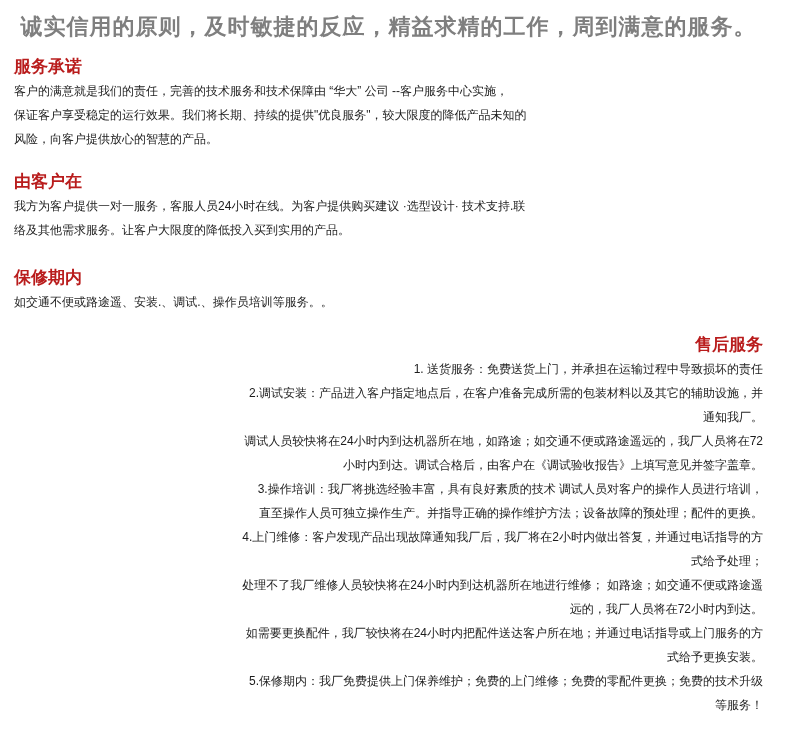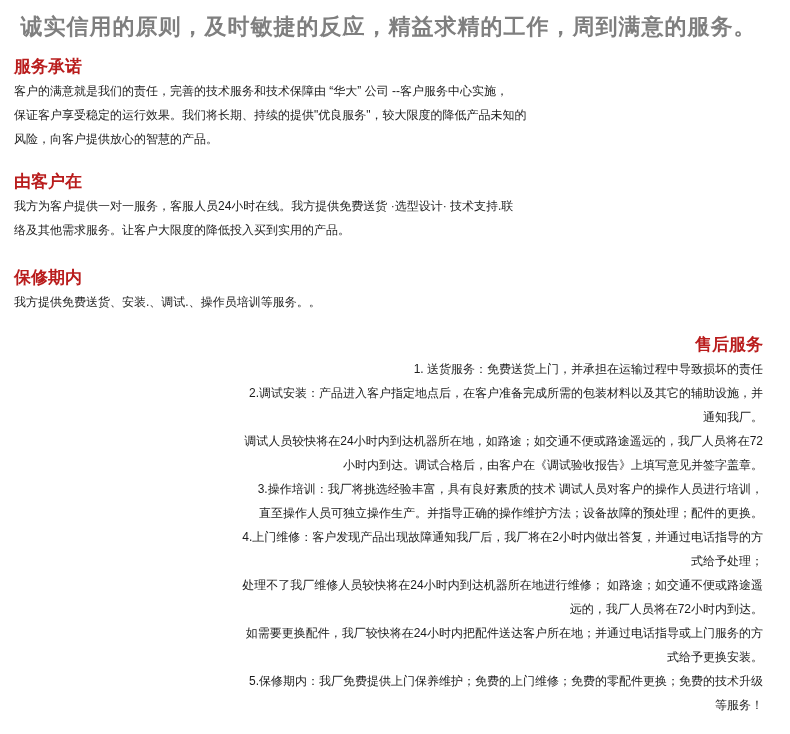--- a/index.html
+++ b/index.html
@@ -58,27 +58,27 @@
 
   <section class="section sec1">
     <h2 class="sec-header">服务承诺</h2>
     <p class="sec-body">客户的满意就是我们的责任，完善的技术服务和技术保障由 “华大” 公司 --客户服务中心实施，
 保证客户享受稳定的运行效果。我们将长期、持续的提供"优良服务"，较大限度的降低产品未知的
 风险，向客户提供放心的智慧的产品。</p>
   </section>
 
   <section class="section sec2">
     <h2 class="sec-header">由客户在</h2>
-    <p class="sec-body">我方为客户提供一对一服务，客服人员24小时在线。我方提供免费送货 ·选型设计· 技术支持.联
+    <p class="sec-body">我方为客户提供一对一服务，客服人员24小时在线。为客户提供购买建议 ·选型设计· 技术支持.联
 络及其他需求服务。让客户大限度的降低投入买到实用的产品。</p>
   </section>
 
   <section class="section sec3">
     <h2 class="sec-header">保修期内</h2>
-    <p class="sec-body">我方提供免费送货、安装.、调试.、操作员培训等服务。。</p>
+    <p class="sec-body">如交通不便或路途遥、安装.、调试.、操作员培训等服务。。</p>
   </section>
 
   <section class="section sec4">
     <h2 class="sec-header">售后服务</h2>
     <p class="sec-body">1. 送货服务：免费送货上门，并承担在运输过程中导致损坏的责任
 2.调试安装：产品进入客户指定地点后，在客户准备完成所需的包装材料以及其它的辅助设施，并
 通知我厂。
 调试人员较快将在24小时内到达机器所在地，如路途；如交通不便或路途遥远的，我厂人员将在72
 小时内到达。调试合格后，由客户在《调试验收报告》上填写意见并签字盖章。
 3.操作培训：我厂将挑选经验丰富，具有良好素质的技术 调试人员对客户的操作人员进行培训，

